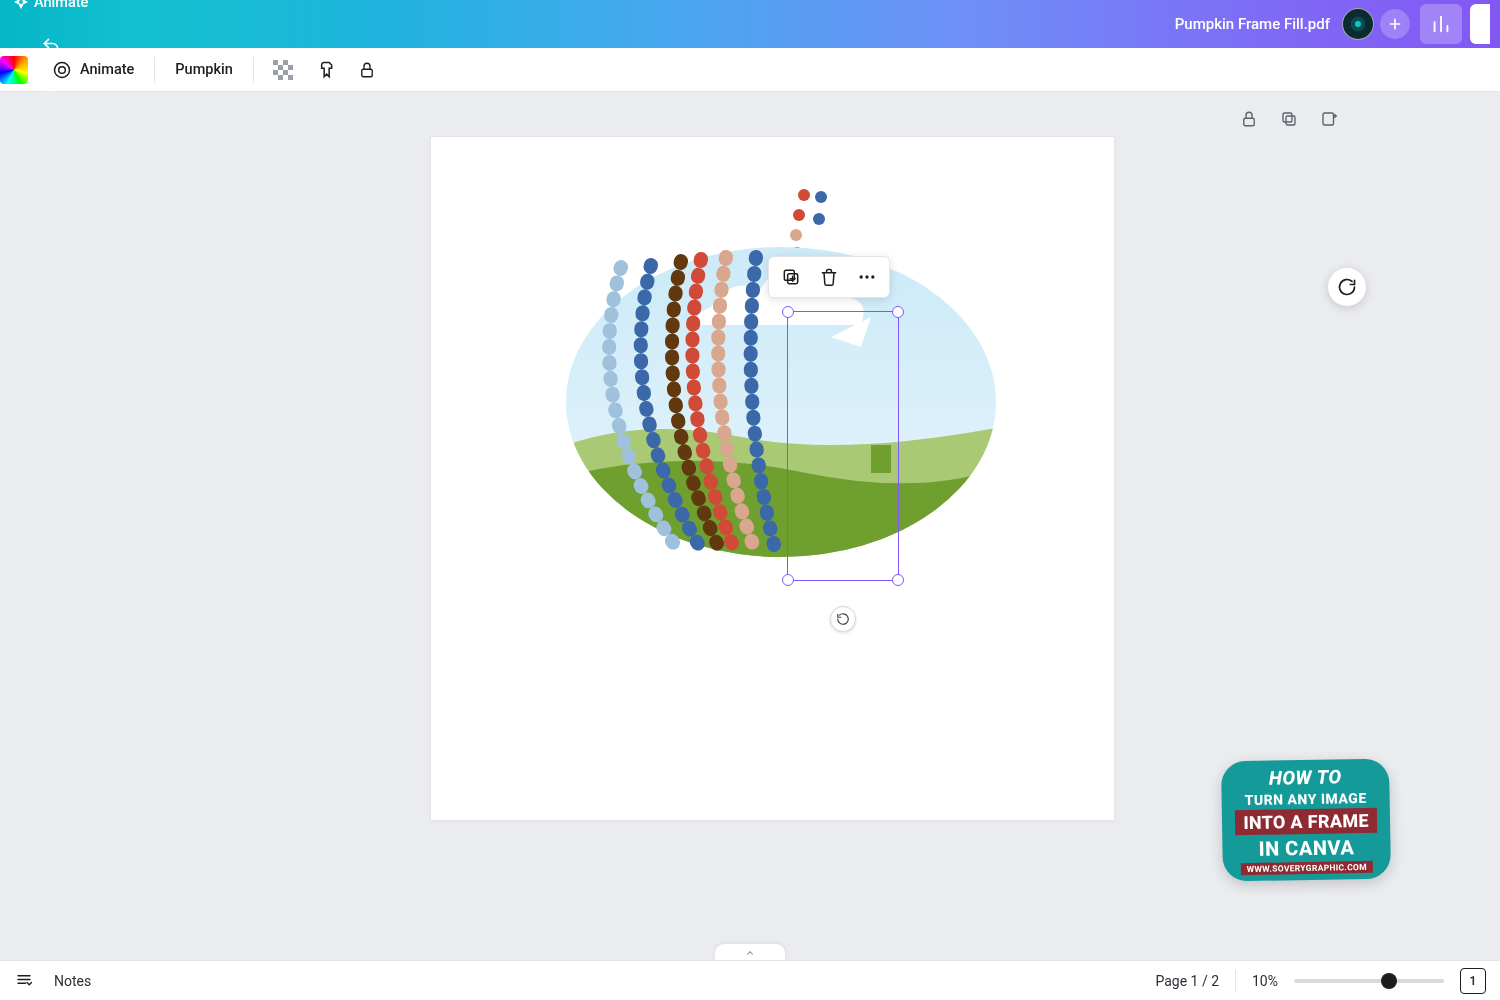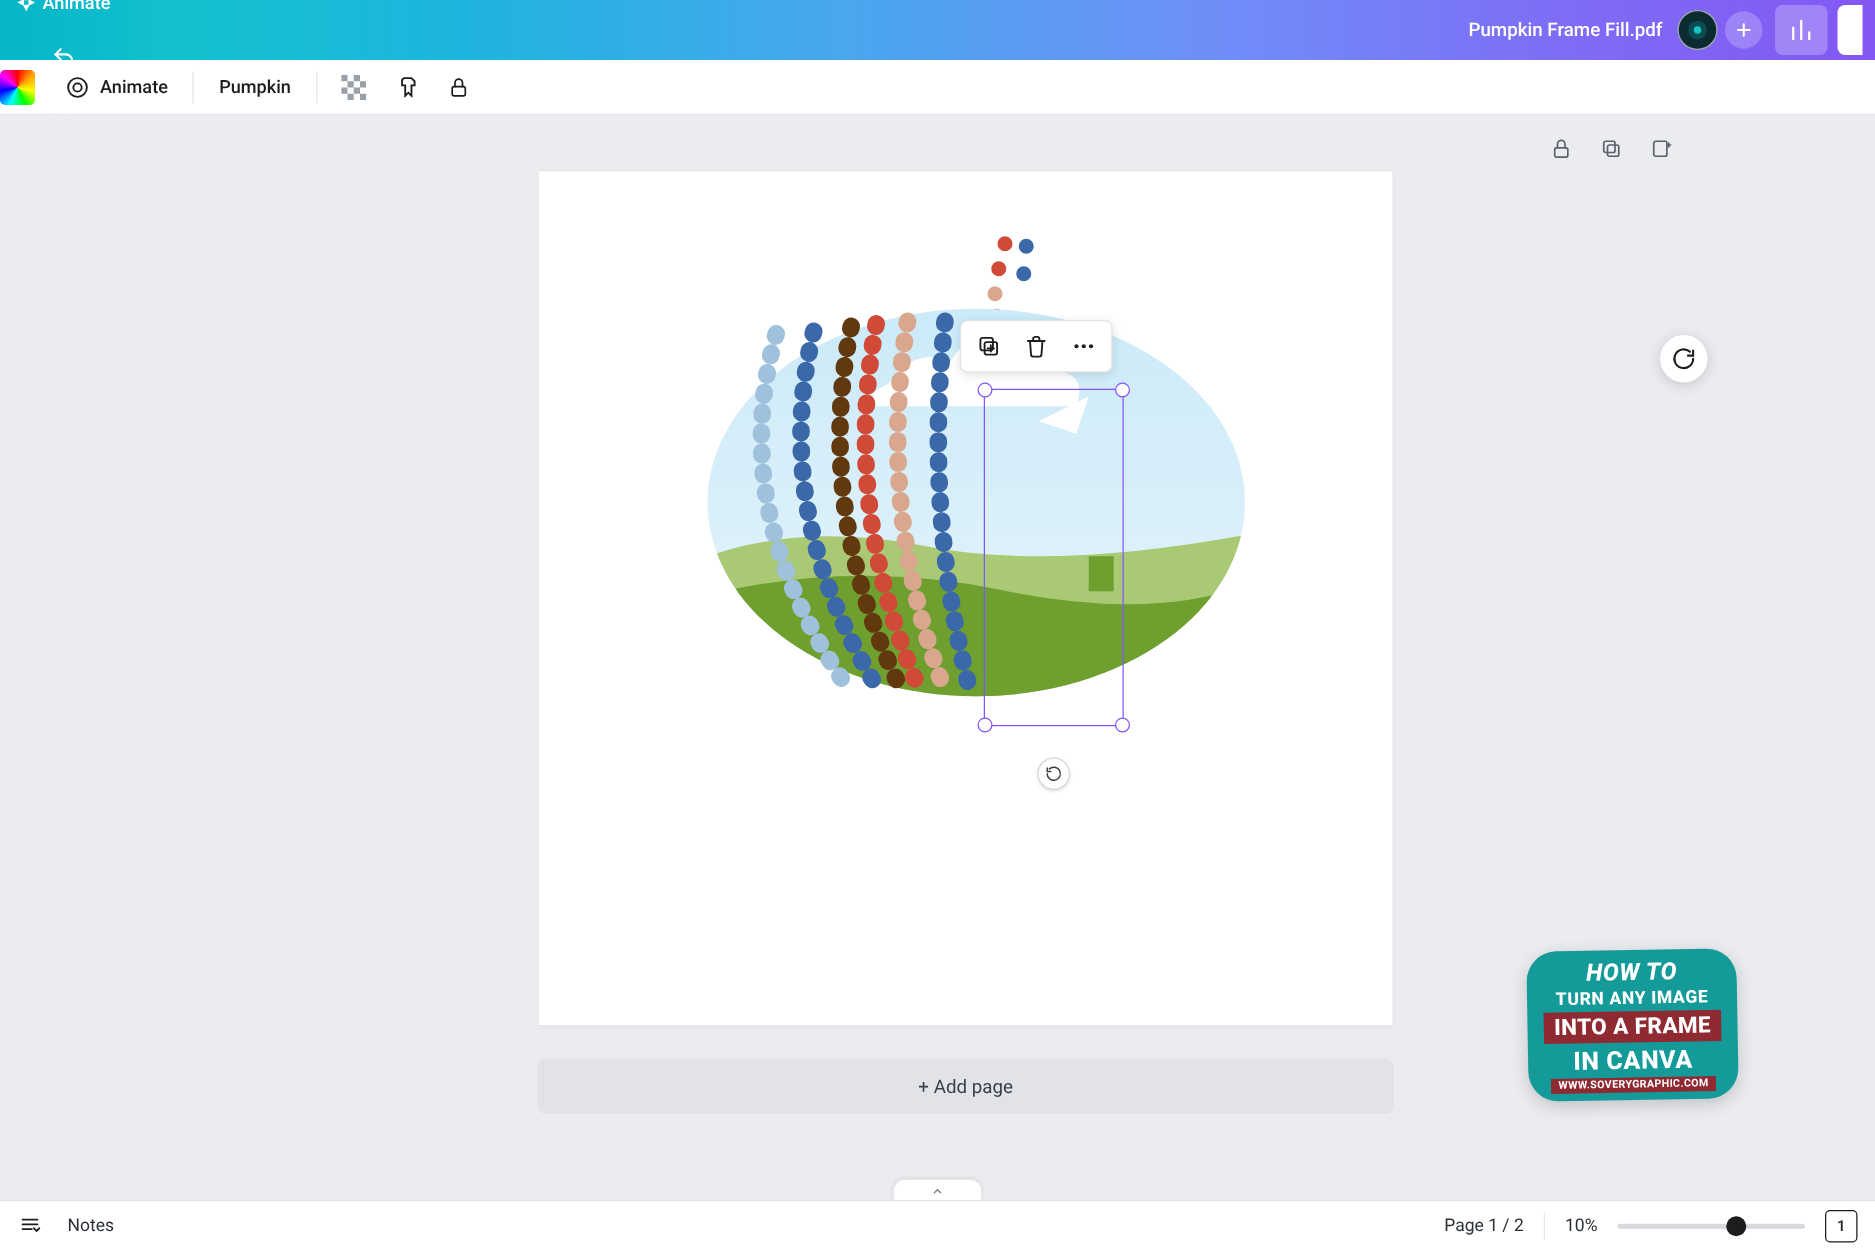--- a/index.html
+++ b/index.html
@@ -258,23 +258,20 @@
     </div>
   </div>
 
   <div class="refresh-fab">
     <svg width="20" height="20" viewBox="0 0 24 24" fill="none" stroke="#1b1d1f" stroke-width="2" stroke-linecap="round">
         <path d="M21 12a9 9 0 1 1-3-6.7"></path>
         <path d="M21 4v5h-5"></path>
       </svg>
   </div>
 
-  <div class="add-page">
-    <span>+ Add page</span>
-  </div>
 
   <div class="wm">
     <div class="l1">HOW TO</div>
     <div class="l2">TURN ANY IMAGE</div>
     <div class="l3">INTO A FRAME</div>
     <div class="l4">IN CANVA</div>
     <div class="l5">WWW.SOVERYGRAPHIC.COM</div>
   </div>
 
   <div class="scroll-handle">

